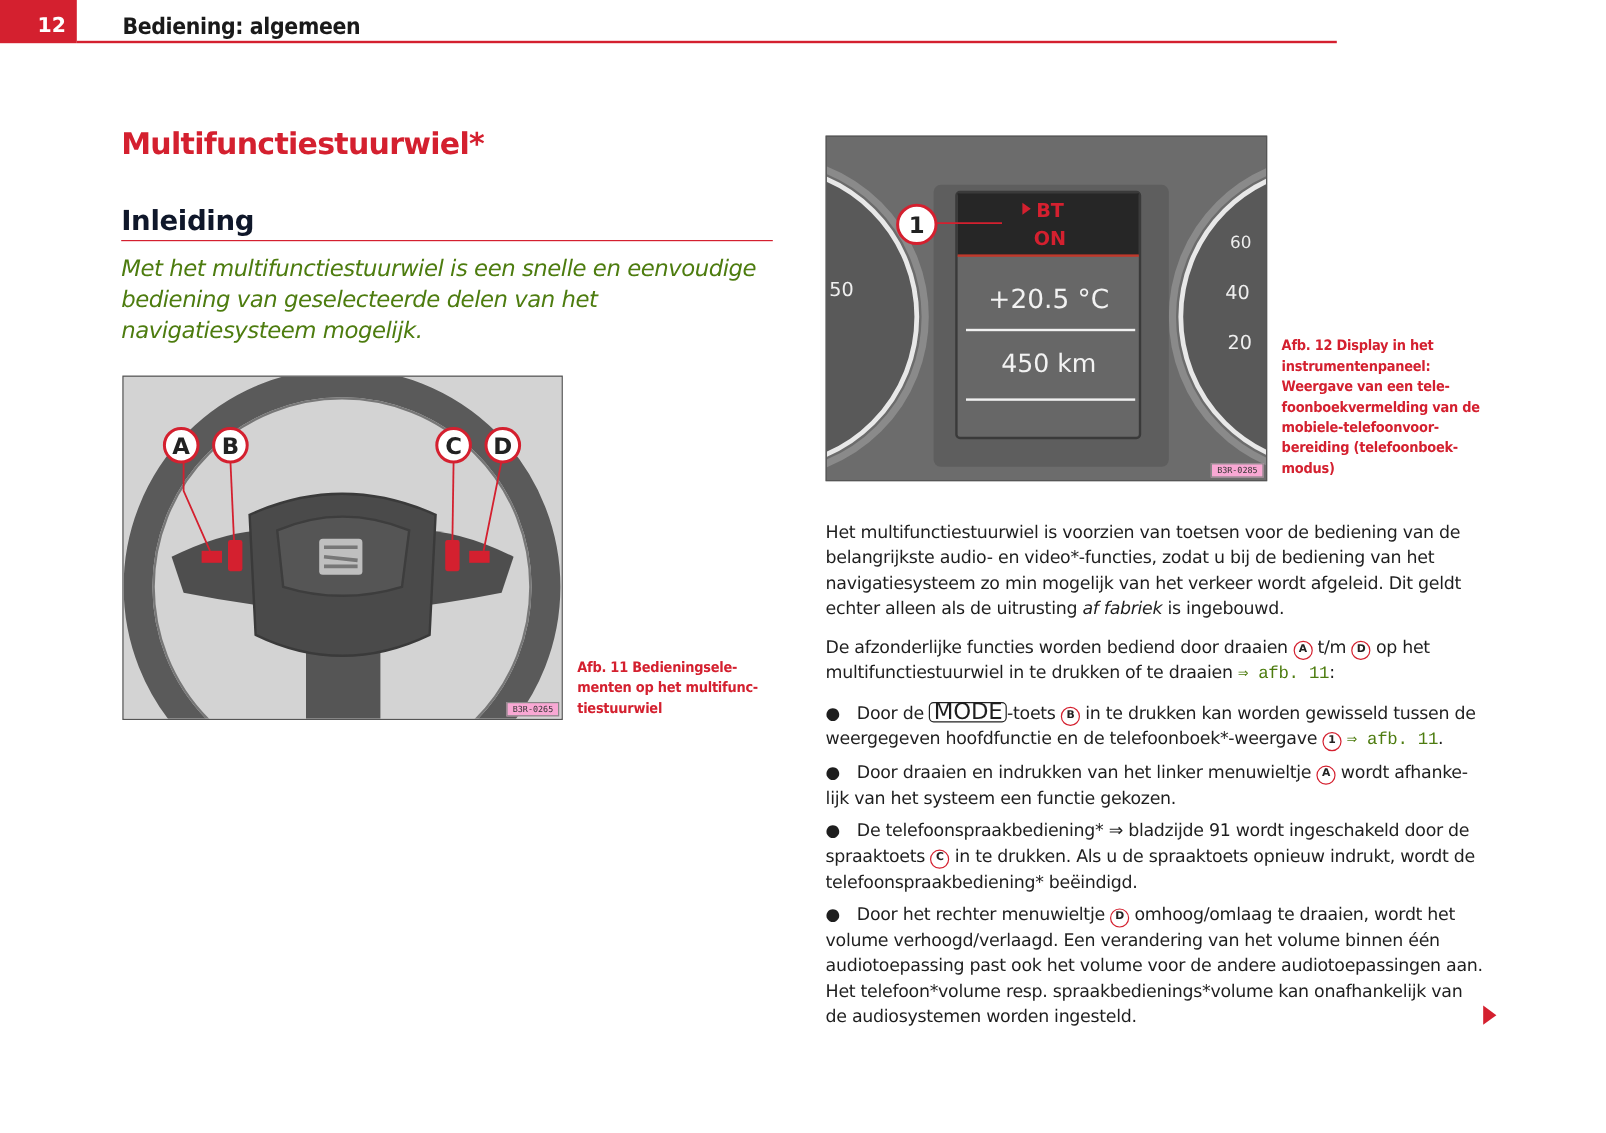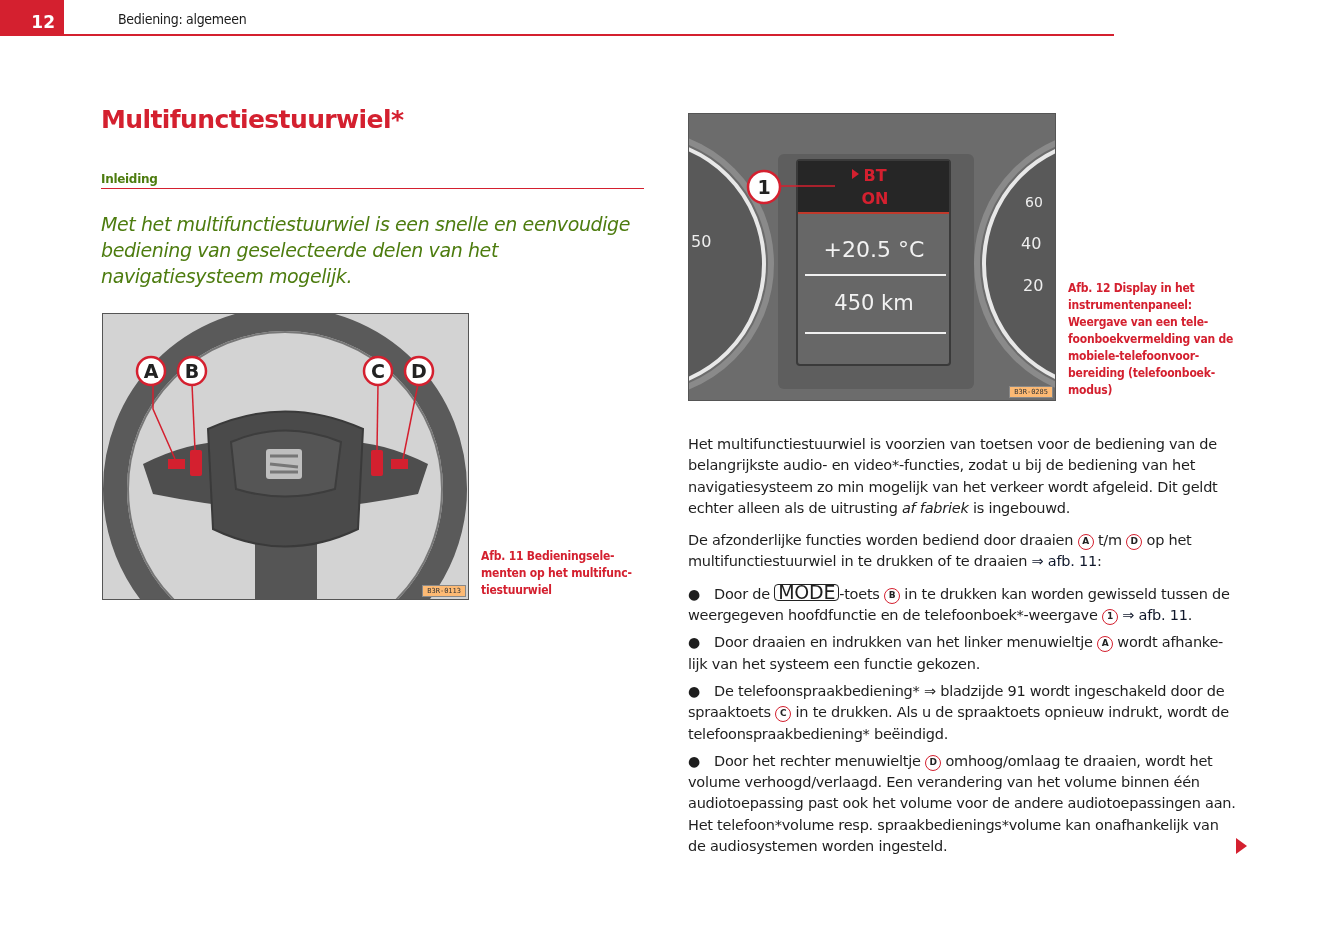--- a/index.html
+++ b/index.html
@@ -8,58 +8,58 @@
     font-family: "DejaVu Sans", "Liberation Sans", sans-serif; color: #222;
   }
   .header { position: absolute; left: 0; top: 0; width: 1114px; height: 38px; }
   .header .pagebox {
     position: absolute; left: 0; top: 0; width: 64px; height: 36px; background: #d4202f;
     color: #fff; font-weight: bold; font-size: 17px; text-align: right; box-sizing: border-box;
     padding-right: 9px; line-height: 44px;
   }
   .header .rule { position: absolute; left: 64px; top: 34px; right: 0; height: 2px; background: #d4202f; }
   .header .title {
-    position: absolute; left: 102px; top: 11px; font-size: 14px; font-weight: normal; color: #1a1a1a;
-    font-family: "DejaVu Sans Condensed", "DejaVu Sans", sans-serif; letter-spacing: -0.3px; margin-left: 16px;
+    position: absolute; left: 102px; top: 11px; font-size: 19px; font-weight: bold; color: #1a1a1a;
+    font-family: "DejaVu Sans Condensed", "DejaVu Sans", sans-serif; letter-spacing: -0.3px;
   }
   .h1 {
     position: absolute; left: 101px; top: 105px; font-size: 25px; font-weight: bold; color: #d4202f;
     letter-spacing: -0.6px;
   }
   .h2 {
-    position: absolute; left: 101px; top: 172px; width: 543px; font-size: 12px; font-weight: bold; color: #4d7c0f;
+    position: absolute; left: 101px; top: 172px; width: 543px; font-size: 23px; font-weight: bold; color: #0f172a;
     border-bottom: 1.5px solid #d4202f; padding-bottom: 2px; letter-spacing: -0.3px;
   }
   .intro {
     position: absolute; left: 101px; top: 211px; width: 560px; font-size: 19px; font-style: italic;
     line-height: 26px; color: #4d7c0f; letter-spacing: -0.4px;
   }
   .fig {
     position: absolute; border: 1px solid #555; overflow: hidden;
   }
   .fig11 { left: 102px; top: 313px; width: 365px; height: 285px; background: #d2d2d2; }
   .fig12 { left: 688px; top: 113px; width: 366px; height: 286px; background: #6b6b6b; }
   .fig-code {
-    position: absolute; right: 2px; bottom: 2px; background: #fdba74; border: 1px solid #888;
+    position: absolute; right: 2px; bottom: 2px; background: #f9a8d4; border: 1px solid #888;
     font-size: 7px; padding: 1px 4px; color: #333; font-family: "DejaVu Sans Mono", monospace;
   }
   .caption {
     position: absolute; color: #d4202f; font-weight: bold; font-size: 12px; line-height: 17px;
     font-family: "DejaVu Sans Condensed", "DejaVu Sans", sans-serif; letter-spacing: -0.2px;
   }
   .cap11 { left: 481px; top: 548px; width: 170px; }
   .cap12 { left: 1068px; top: 280px; width: 170px; }
   .body {
     position: absolute; left: 688px; top: 434px; width: 550px; font-size: 14.5px; line-height: 21.3px;
     color: #1e1e1e; letter-spacing: -0.25px;
   }
   .body p { margin: 0 0 11px 0; }
   .body .bullet { margin: 0 0 6px 0; }
   .body .dot { display: inline-block; width: 26px; font-size: 14px; }
-  .ref { color: #0f172a; }
+  .ref { color: #4d7c0f; font-family: Liberation Mono, monospace; }
   .circ {
     display: inline-block; width: 16px; height: 16px; border: 1.5px solid #d4202f; border-radius: 50%;
     font-size: 9px; font-weight: bold; text-align: center; line-height: 16px; color: #222;
     vertical-align: 1px; box-sizing: border-box; line-height: 13px;
   }
   .keycap {
     display: inline-block; border: 1px solid #222; border-radius: 4px; padding: 0 3px;
     font-size: 19px; line-height: 15px;
   }
   .next-arrow {
@@ -112,21 +112,21 @@
     </g>
     <g>
       <circle cx="275" cy="57" r="14" fill="#fff" stroke="#d4202f" stroke-width="2.5"></circle>
       <text x="275" y="64" font-size="19" font-weight="bold" text-anchor="middle" fill="#222">C</text>
     </g>
     <g>
       <circle cx="316" cy="57" r="14" fill="#fff" stroke="#d4202f" stroke-width="2.5"></circle>
       <text x="316" y="64" font-size="19" font-weight="bold" text-anchor="middle" fill="#222">D</text>
     </g>
   </svg>
-  <div class="fig-code">B3R-0113</div>
+  <div class="fig-code">B3R-0265</div>
 </div>
 <div class="caption cap11">Afb. 11   Bedieningsele-menten op het multifunc-tiestuurwiel</div>
 
 <div class="fig fig12">
   <svg width="366" height="286" viewBox="0 0 366 286">
     <rect x="0" y="0" width="366" height="286" fill="#6c6c6c"></rect>
     <circle cx="-50" cy="150" r="125" fill="#595959" stroke="#e8e8e8" stroke-width="4"></circle>
     <circle cx="-50" cy="150" r="132" fill="none" stroke="#8a8a8a" stroke-width="6"></circle>
     <text x="2" y="133" font-size="16" fill="#eee">50</text>
     <circle cx="420" cy="150" r="125" fill="#595959" stroke="#e8e8e8" stroke-width="4"></circle>

